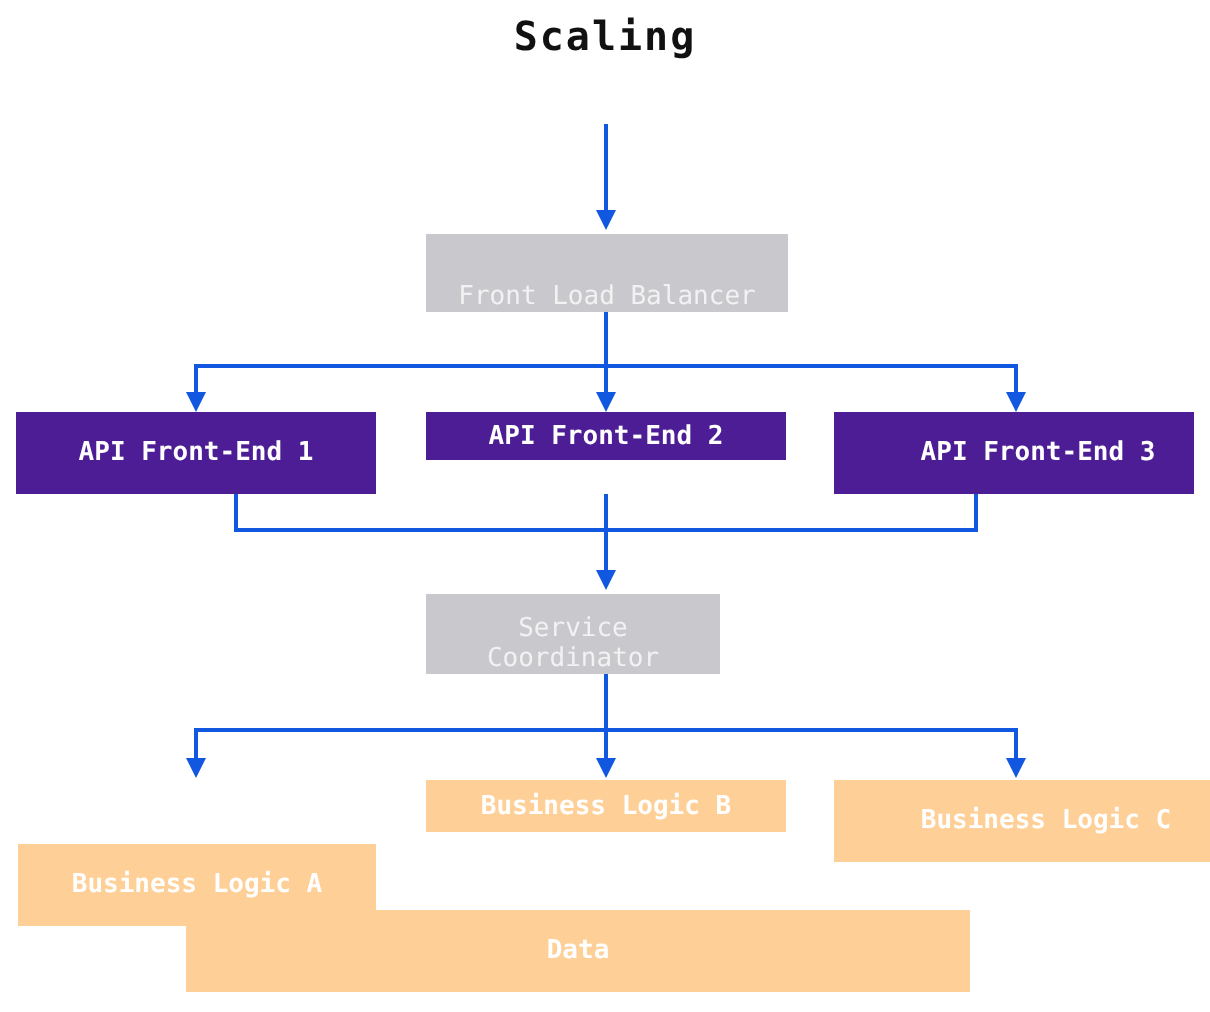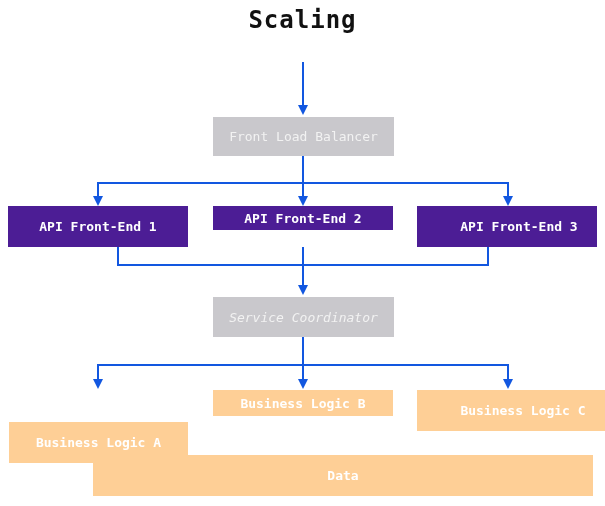--- a/index.html
+++ b/index.html
@@ -14,39 +14,40 @@
     background: #ffffff;
     font-family: "DejaVu Sans Mono", "Liberation Mono", monospace;
     overflow: hidden;
   }
   .diagram-title {
     position: absolute;
     left: 0;
     top: 6px;
     width: 605px;
     text-align: center;
-    font-size: 24px;
+    font-size: 20px;
     font-weight: bold;
     color: #111111;
     letter-spacing: 1px;
   }
   .node {
     position: absolute;
     display: flex;
     align-items: center;
     justify-content: center;
     font-size: 13px;
     color: #ffffff;
     text-align: center;
     box-sizing: border-box;
   }
   .node.gray {
     background: #c9c8cc;
     color: #f2f2f2;
     font-weight: normal;
+    align-items: flex-end;
   }
   .node.blue {
     background: #4c1d95;
     font-weight: bold;
   }
   .node.orange {
     background: #fecf96;
     font-weight: bold;
   }
   
@@ -63,25 +64,25 @@
     border-left: 5px solid transparent;
     border-right: 5px solid transparent;
     border-top: 10px solid #1257e0;
   }
 
   
   .n-flb  { left: 213px; top: 117px; width: 181px; height: 39px; }
   .n-api1 { left: 8px;   top: 206px; width: 180px; height: 41px; }
   .n-api2 { left: 213px; top: 206px; width: 180px; height: 24px; }
   .n-api3 { left: 417px; top: 206px; width: 180px; height: 41px; padding-left: 24px; }
-  .n-sc   { left: 213px; top: 297px; width: 181px; height: 40px; font-style: italic; }
+  .n-sc   { left: 213px; top: 297px; width: 147px; height: 40px; }
   .n-bla  { left: 9px;   top: 390px; width: 179px; height: 41px; margin-top: 32px; }
   .n-blb  { left: 213px; top: 390px; width: 180px; height: 26px; }
   .n-blc  { left: 417px; top: 390px; width: 212px; height: 41px; }
-  .n-data { left: 93px;  top: 455px; width: 500px; height: 41px; }
+  .n-data { left: 93px;  top: 455px; width: 392px; height: 41px; }
 </style>
 </head>
 <body>
 
 <div class="canvas">
 
   <div class="diagram-title">Scaling</div>
 
   <div>
     <div class="vline" style="left:302px; top:62px; height:44px;"></div>

